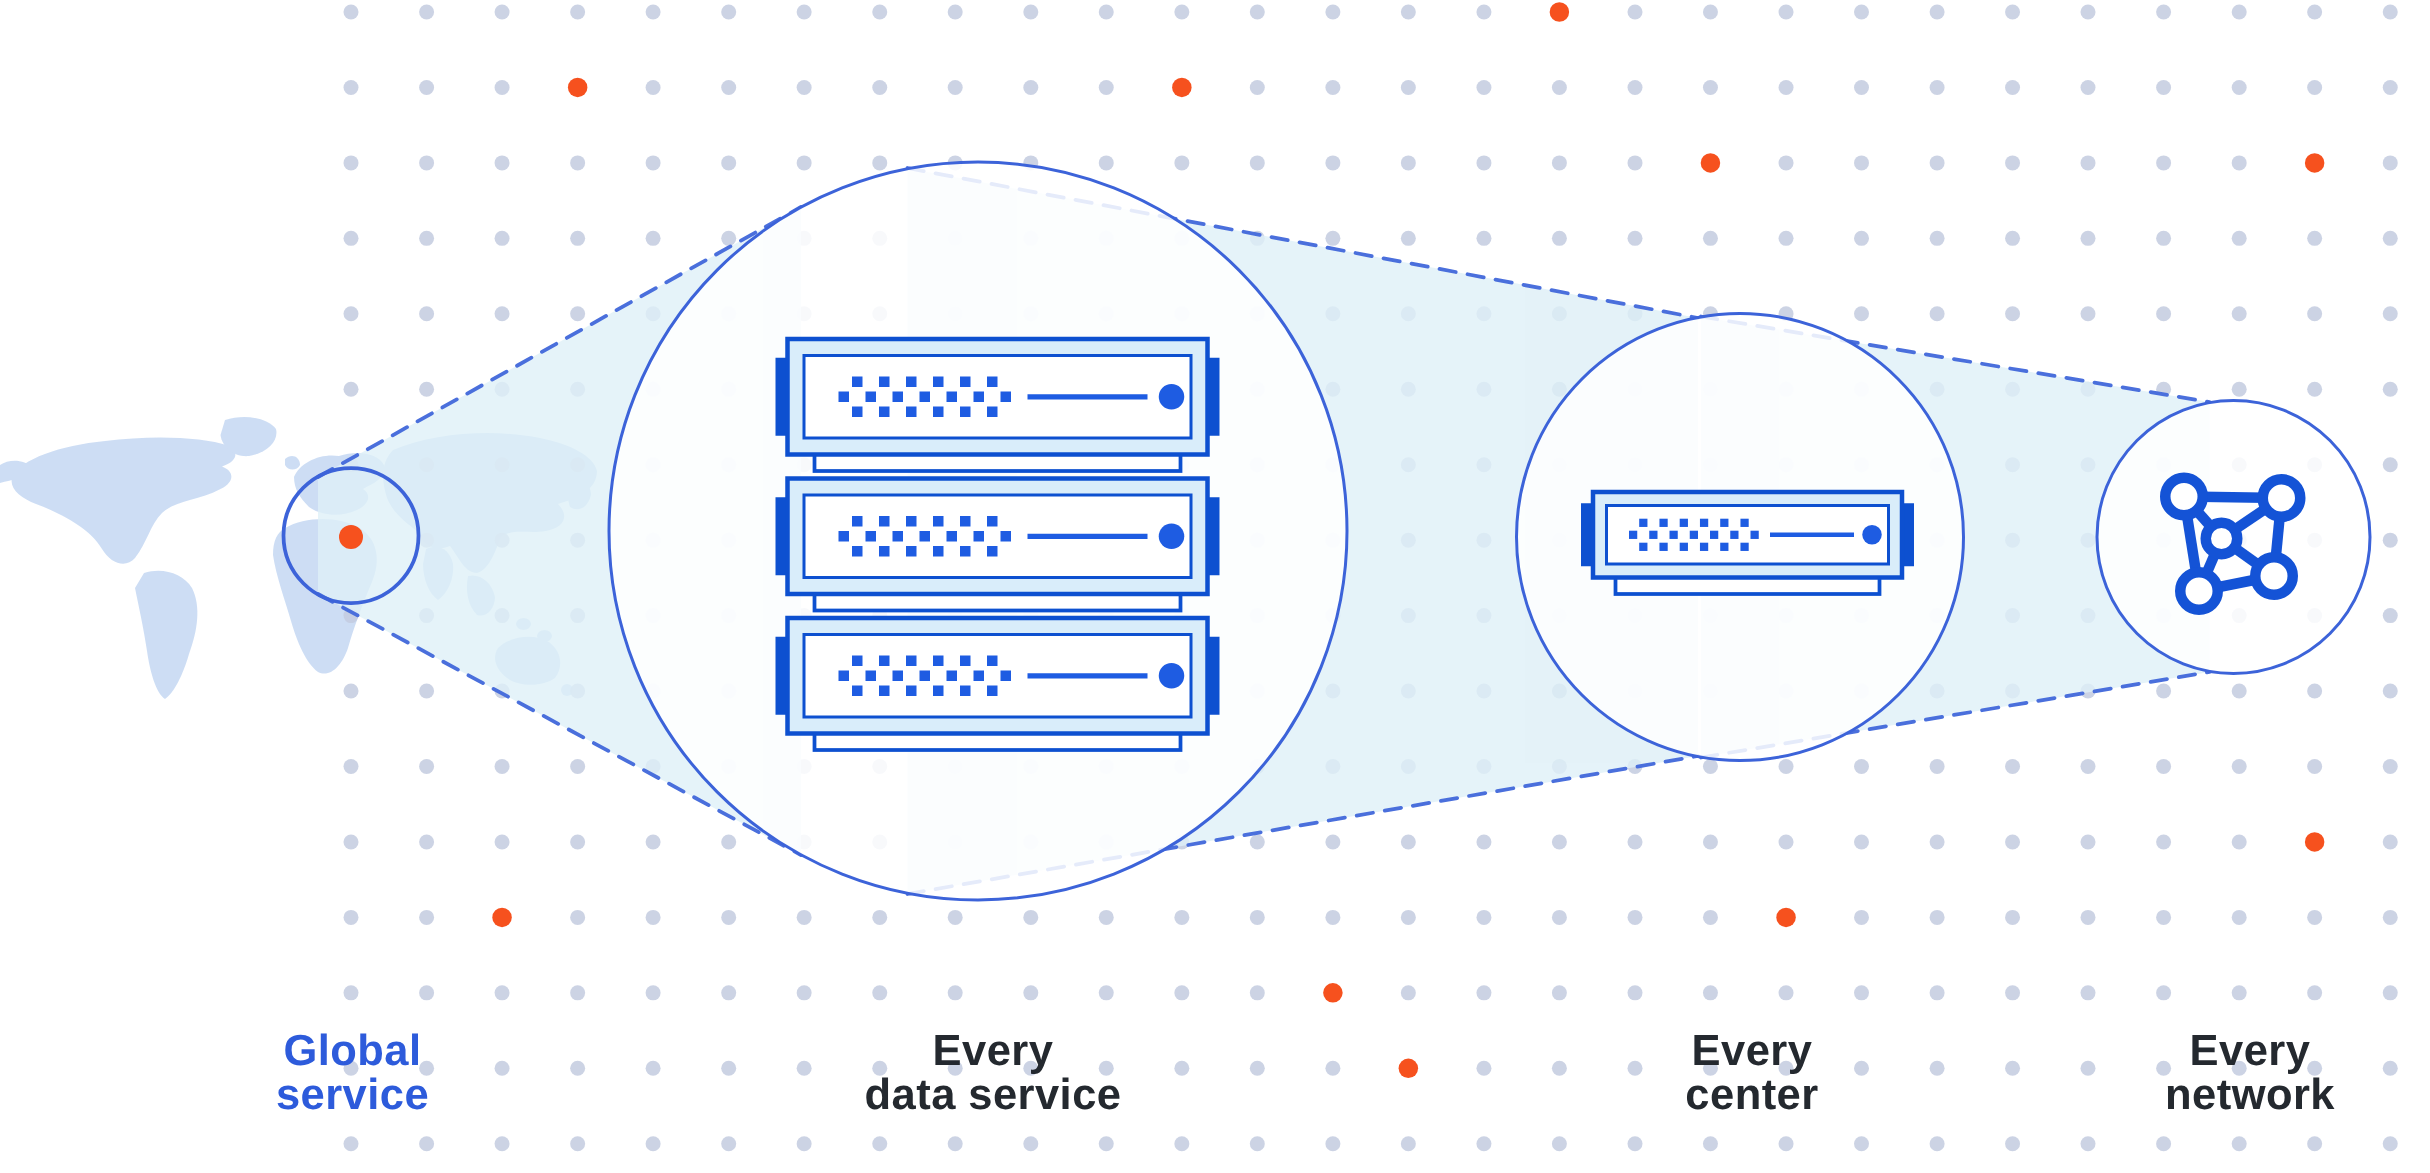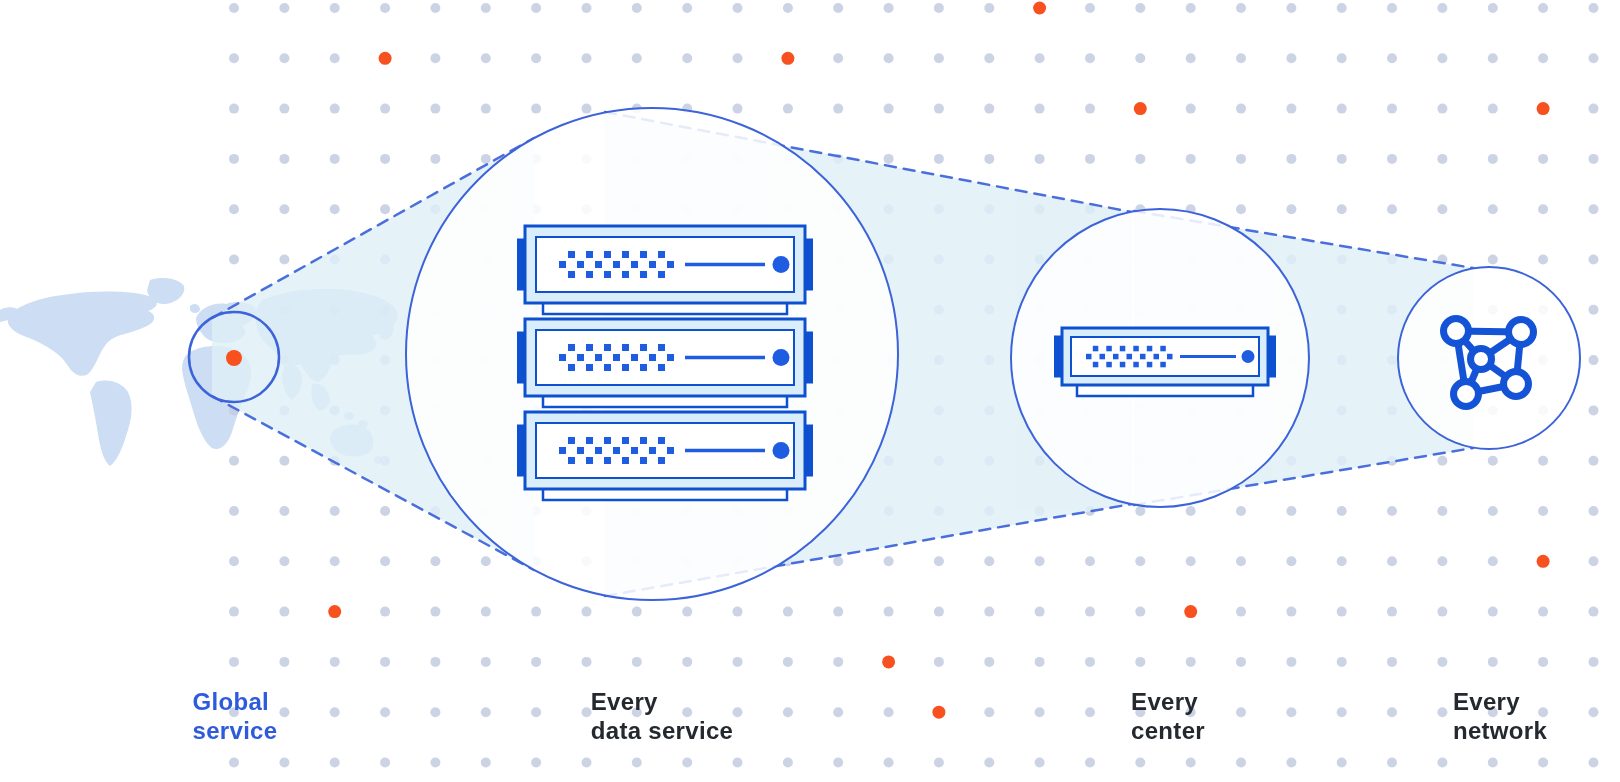--- a/index.html
+++ b/index.html
@@ -3,21 +3,21 @@
 <meta charset="utf-8">
 <style>
   html,body{margin:0;padding:0;}
   body{
     width:1620px;height:782px;background:#ffffff;overflow:hidden;position:relative;
     font-family:"Liberation Sans",sans-serif;
   }
   #scene{position:absolute;left:0;top:0;}
   .lbl{
     position:absolute;top:687px;transform:translateX(-50%);
-    text-align:left;font-weight:700;font-size:24px;line-height:29px;
+    text-align:center;font-weight:700;font-size:29px;line-height:29px;
     color:#24292f;letter-spacing:.3px;white-space:nowrap;
   }
   .lbl.blue{color:#2d5bdb;}
   .lbl span{display:block;}
   .lbl-global{left:235px;}
   .lbl-datacenter{left:662px;}
   .lbl-server{left:1168px;}
   .lbl-service{left:1500px;}
 </style>
 </head>

